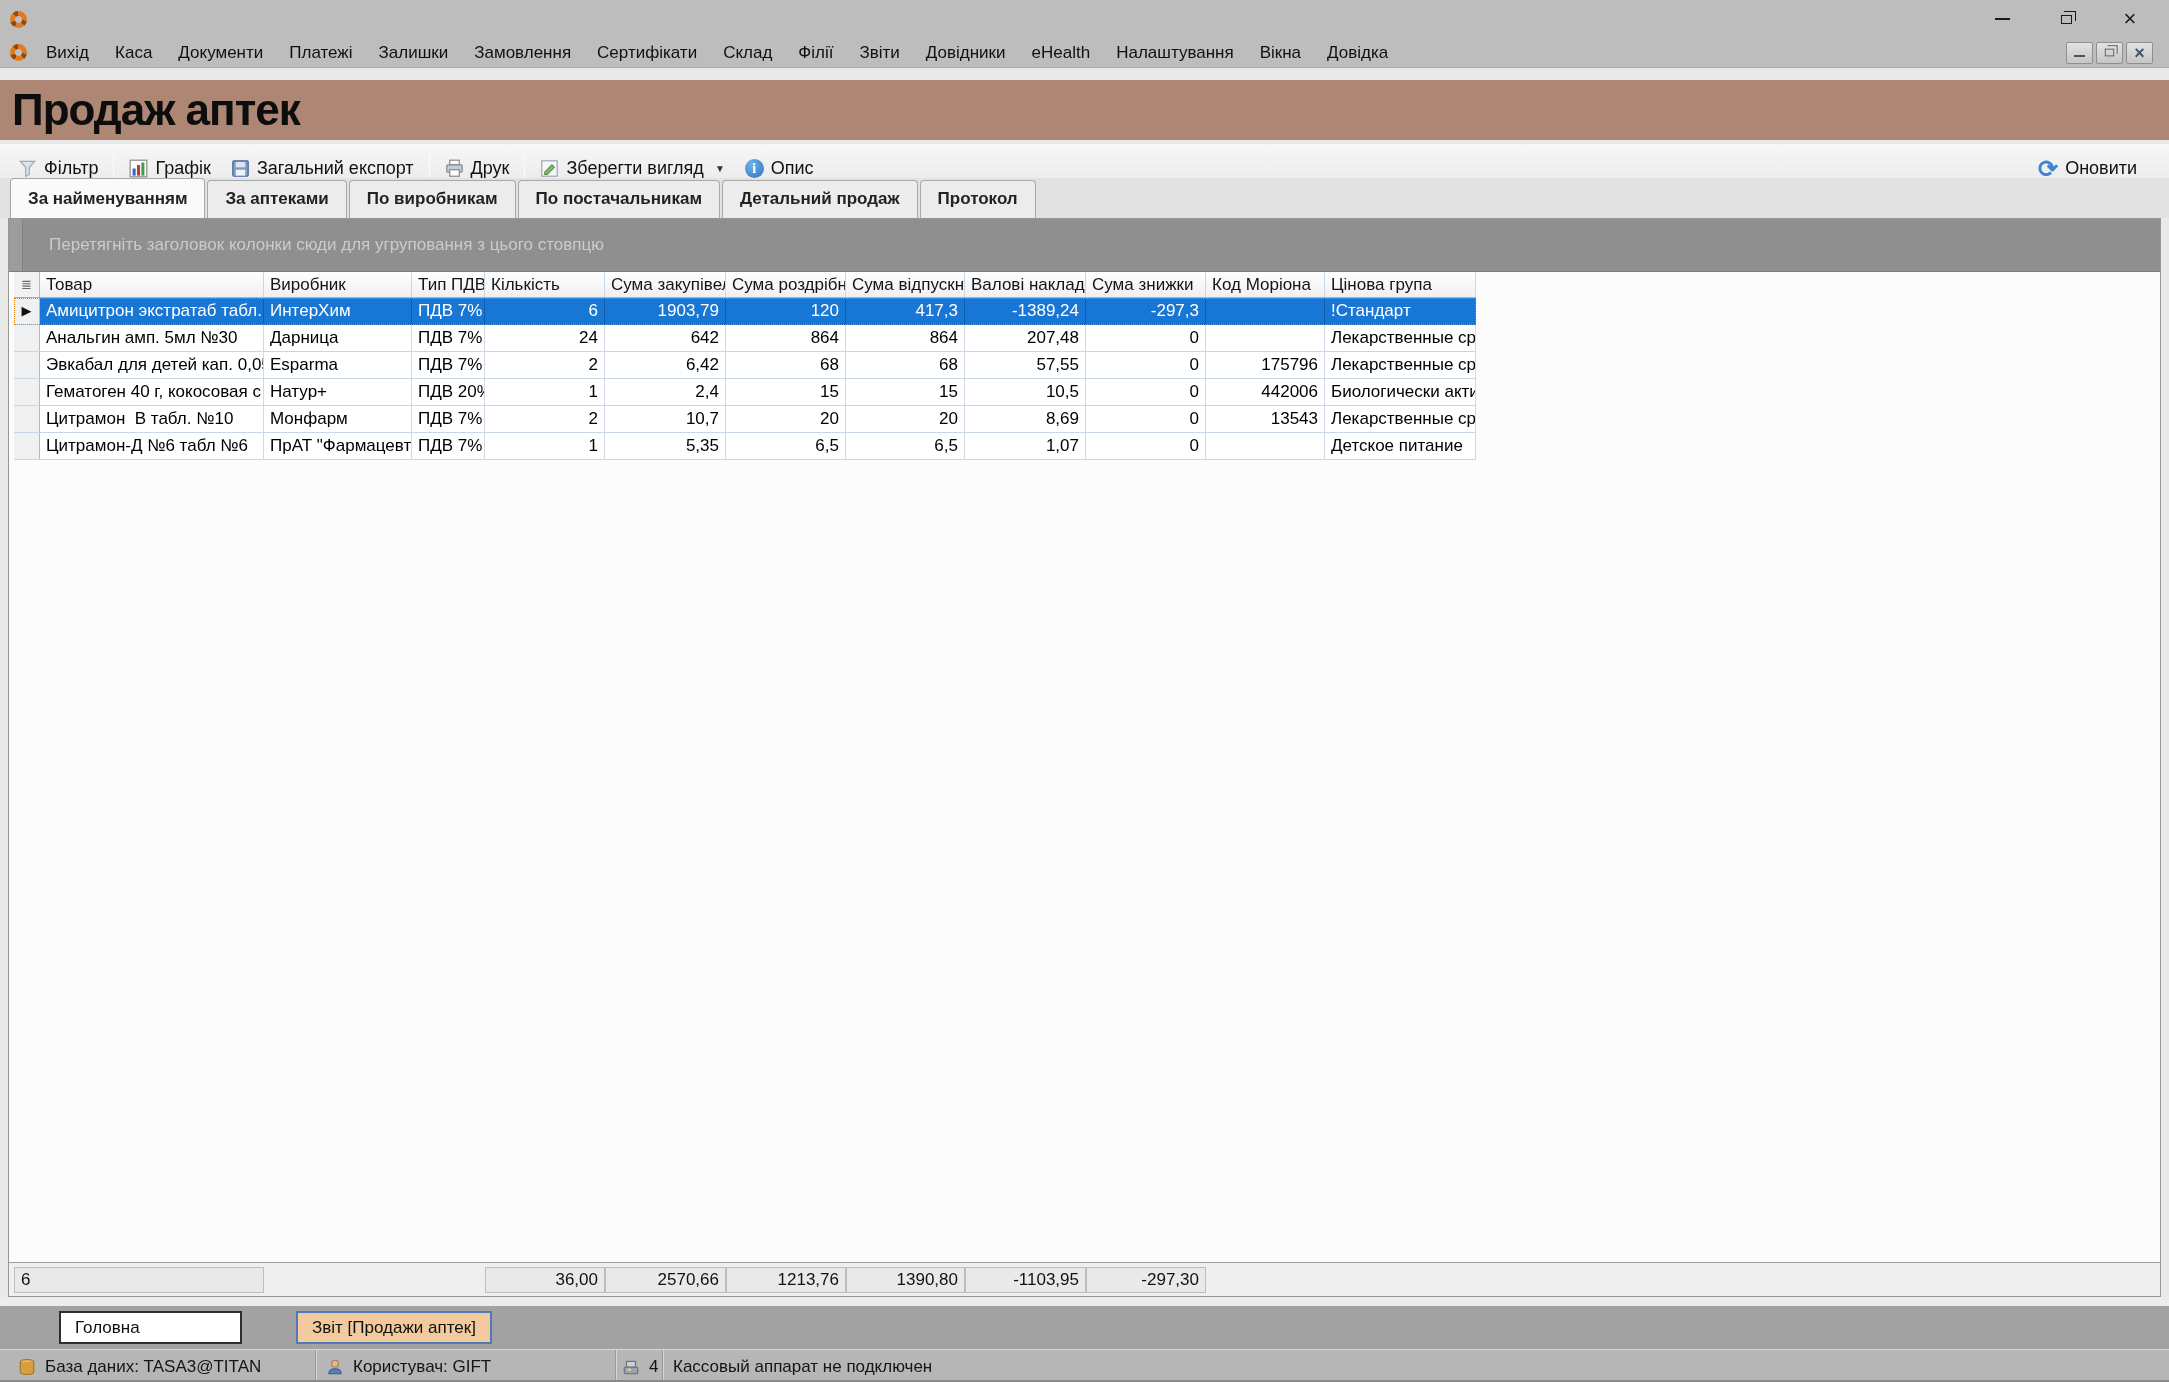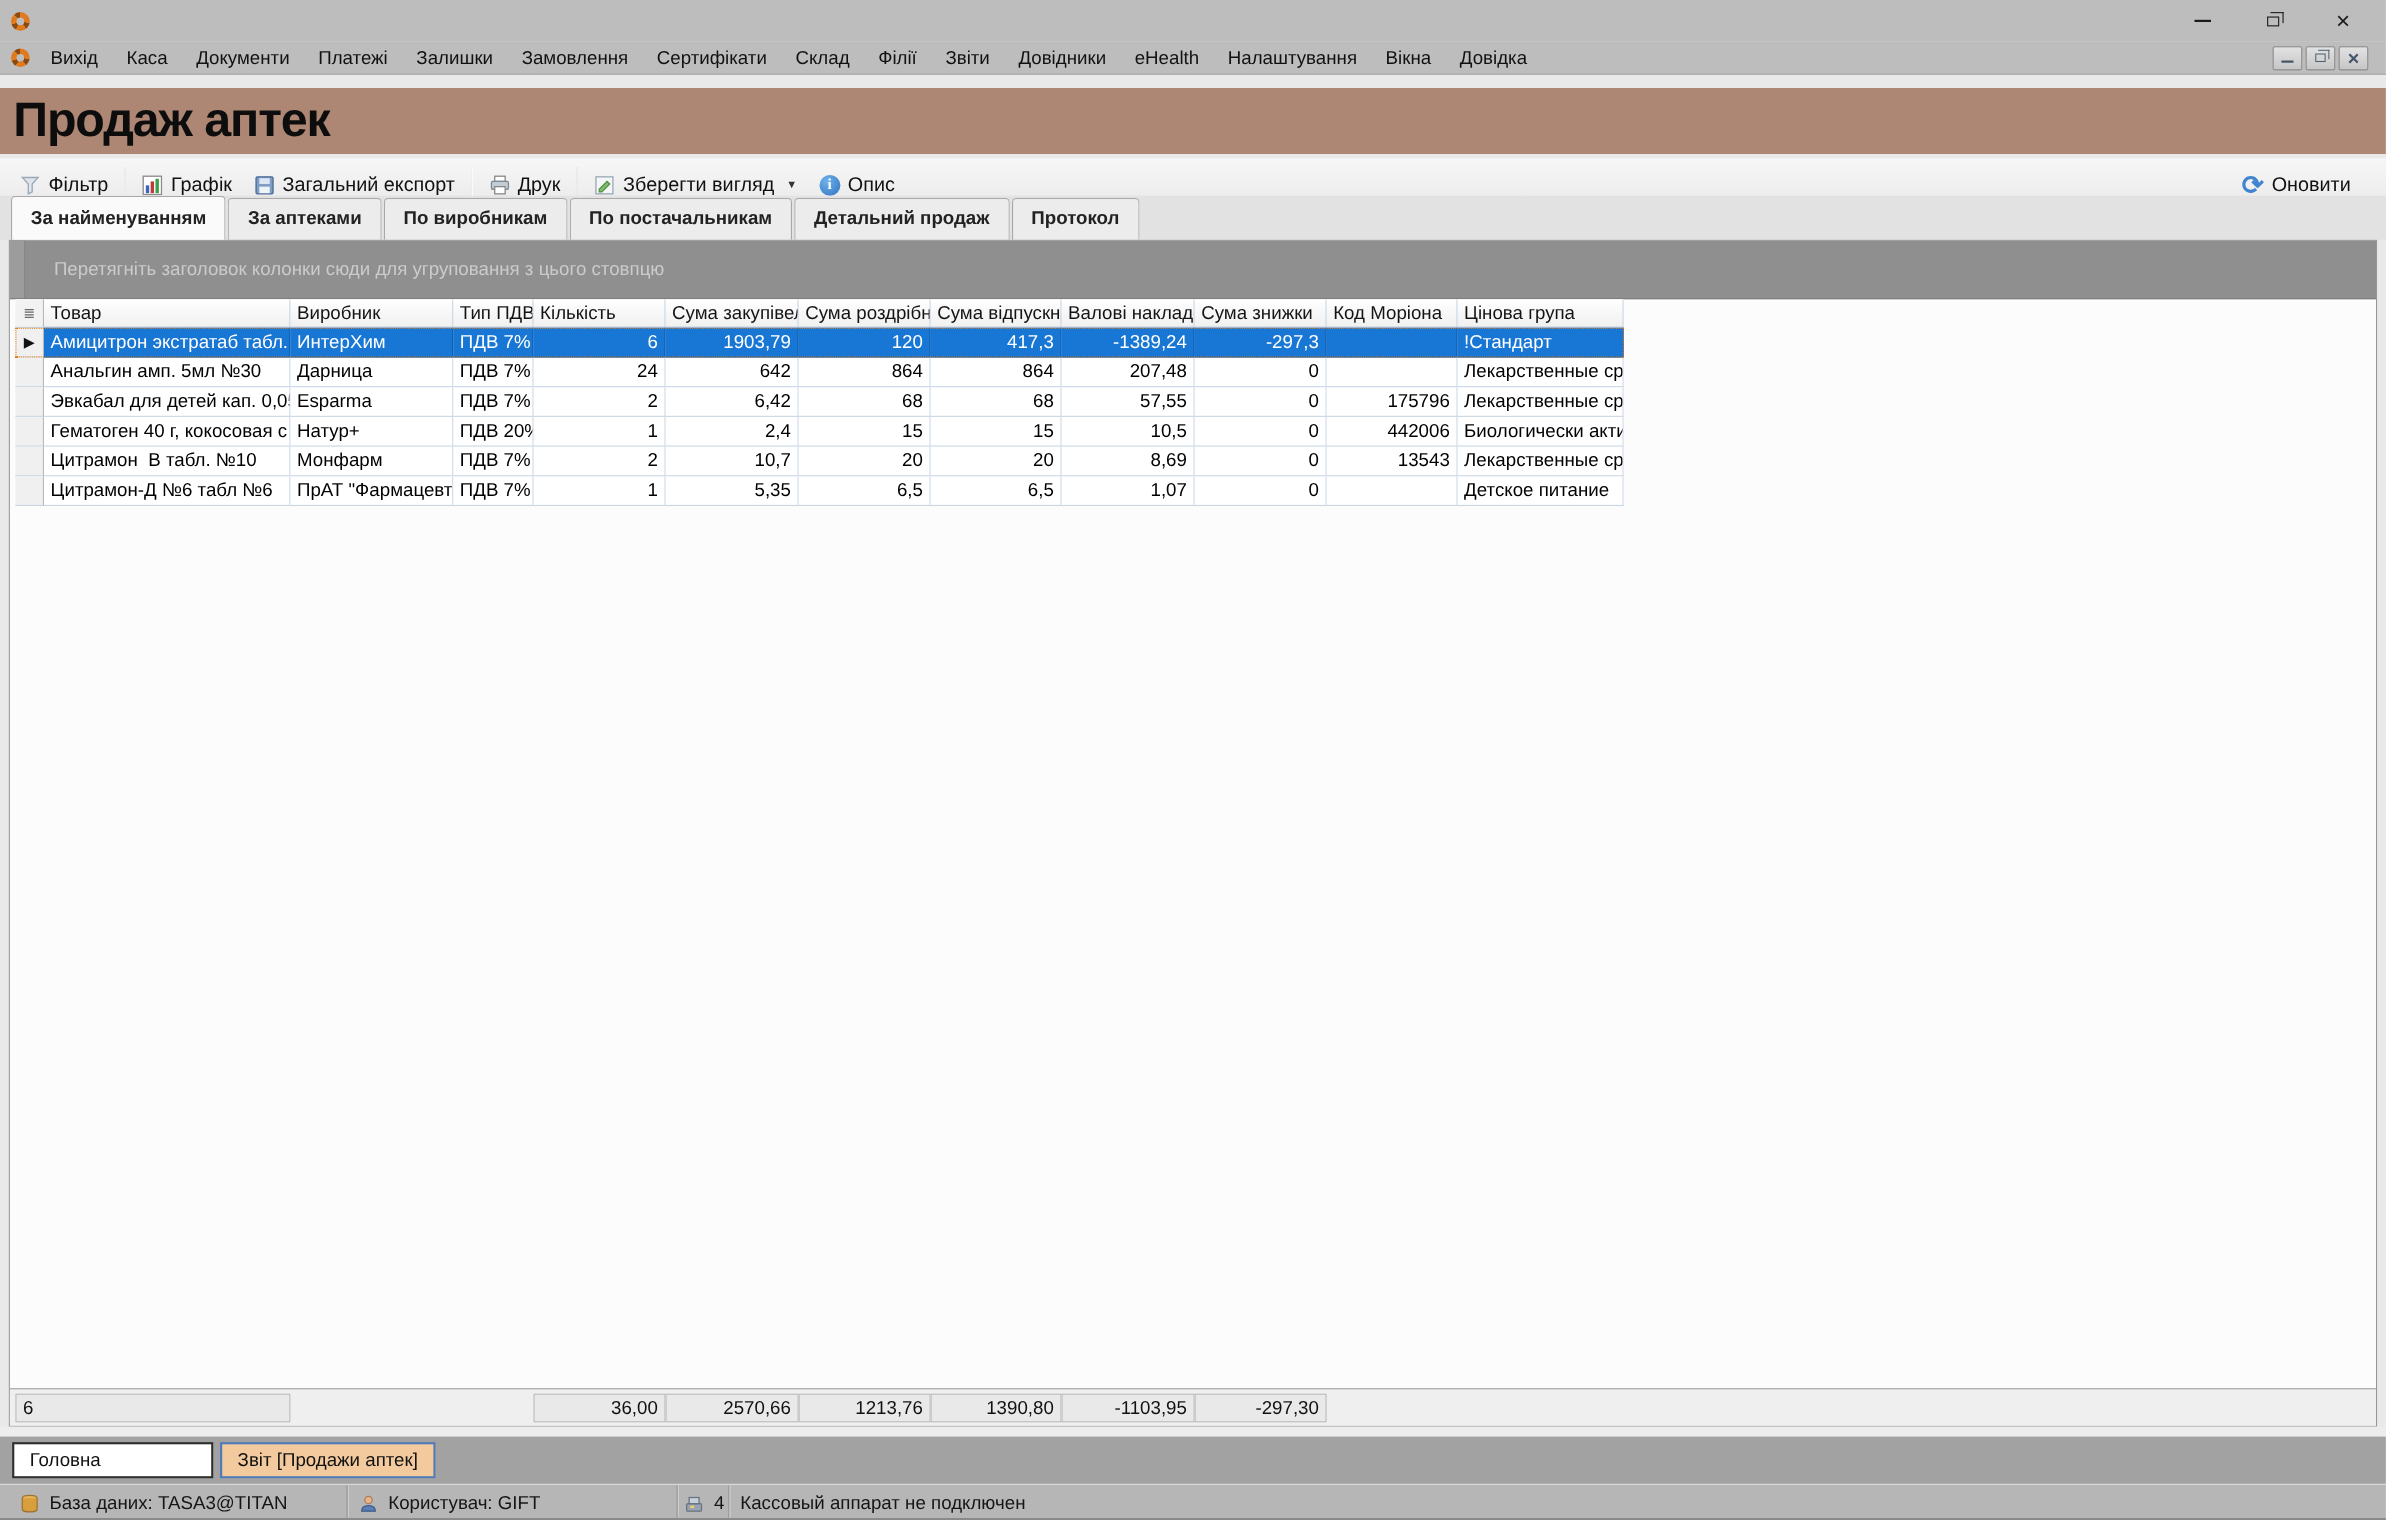--- a/index.html
+++ b/index.html
@@ -84,21 +84,21 @@
   .gfooter { position:absolute; left:0; bottom:0; width:100%; height:34px; background:#efefef; border-top:1px solid #9e9e9e; }
   .fbox { position:absolute; top:4px; height:26px; background:#e9e9e9; border:1px solid #bdbdbd;
           font-size:17px; line-height:24px; padding:0 6px; overflow:hidden; white-space:pre; }
   .fbox.right { text-align:right; }
 
   
   .gapband { position:absolute; left:0; top:1297px; width:2169px; height:9px; background:#ededed; }
   .taskbar { position:absolute; left:0; top:1306px; width:2169px; height:43px; background:#a2a2a2;
              display:flex; align-items:center; padding-left:11px; gap:6px; }
   .wtab { height:33px; font-size:17px; display:flex; align-items:center; padding:0 14px; min-width:183px;
-          background:#ffffff; border:2px solid #2e2e2e; color:#111; cursor:default; }
+          background:#ffffff; border:2px solid #2e2e2e; color:#111; cursor:default;margin-left:48px; }
   .wtab.act { background:#f3ca9d; border:2px solid #4f7ab8; }
 
   
   .statusbar { position:absolute; left:0; top:1349px; width:2169px; height:33px; background:#b6b6b6; border-top:1px solid #d9d9d9; }
   .ssec { position:absolute; top:0; height:33px; display:flex; align-items:center; gap:9px; font-size:17px;
           border-left:1px solid #989898; box-shadow:inset 1px 0 0 #d6d6d6; padding-left:10px; color:#151515; }
   .ssec.first { border-left:none; box-shadow:none; }
   .sicon { width:18px; height:18px; flex:0 0 auto; }
   .bottomedge { position:absolute; left:0; top:1380px; width:2169px; height:2px; background:#8a8a8a; }
 </style>

